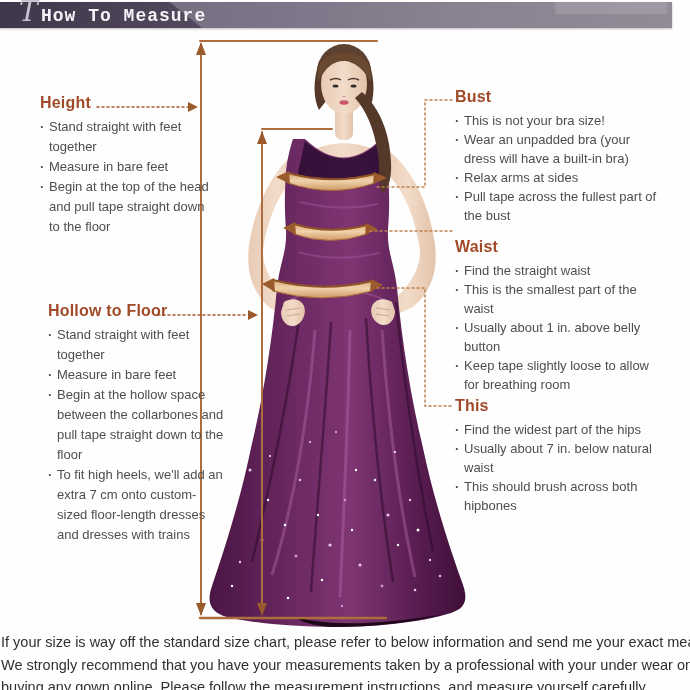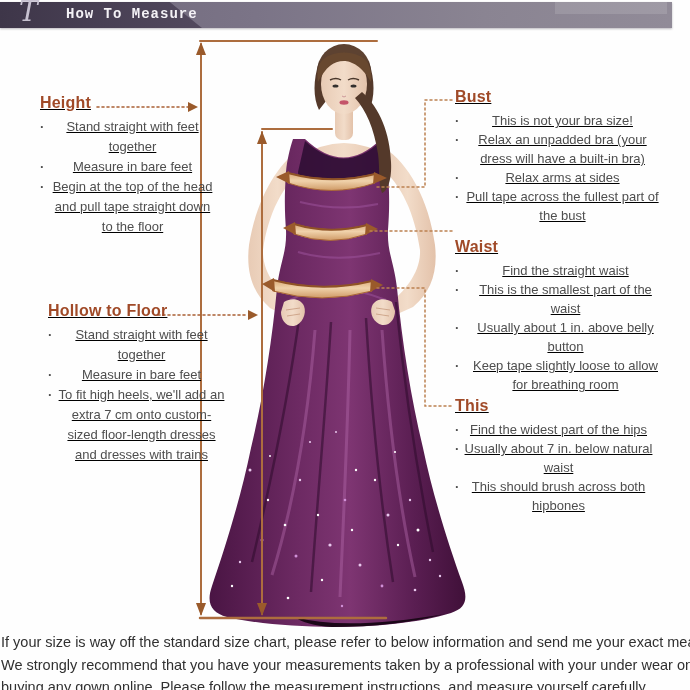--- a/index.html
+++ b/index.html
@@ -25,32 +25,31 @@
     background:rgba(255,255,255,.13);
   }
   .script-t{
     position:absolute;left:19px;top:-4px;z-index:2;
     font-family:"DejaVu Serif",serif;font-style:italic;
     font-size:28px;color:#c7c1d0;line-height:28px;
   }
   .header-title{
     position:absolute;left:41px;top:4px;z-index:2;
     font-family:"Liberation Mono","DejaVu Sans Mono",monospace;
-    font-weight:bold;font-size:14px;letter-spacing:1px;color:#f4f2f6;
+    font-weight:bold;font-size:18px;letter-spacing:1px;color:#f4f2f6;
     white-space:nowrap;
-    margin-left:25px;
   }
 
   
-  .section{position:absolute;z-index:3;text-decoration:underline;}
+  .section{position:absolute;z-index:3;}
   .sec-title{
     margin:0 0 5px 0;font-size:16px;font-weight:bold;color:#a04a28;
     letter-spacing:.2px;
   }
-  ul.bullets{list-style:none;margin:0;padding:0;font-size:13px;color:#4e4e4e;text-align:center;}
+  ul.bullets{list-style:none;margin:0;padding:0;font-size:13px;color:#4e4e4e;}
   .bullets li{position:relative;padding-left:9px;margin:0;}
   .bullets li::before{
     content:"\00B7";position:absolute;left:0;top:0;font-weight:bold;color:#4e4e4e;
   }
   .lh20 li{line-height:20px;}
   .lh19 li{line-height:19px;}
 
   #sec-height{left:40px;top:94px;width:176px;}
   #sec-hollow{left:48px;top:302px;width:178px;}
   #sec-bust{left:455px;top:88px;width:206px;}
@@ -256,29 +255,30 @@
       <li>Measure in bare feet</li>
       <li>Begin at the top of the head and pull tape straight down to the floor</li>
     </ul>
   </section>
 
   <section class="section" id="sec-hollow">
     <h3 class="sec-title">Hollow to Floor</h3>
     <ul class="bullets lh20">
       <li>Stand straight with feet together</li>
       <li>Measure in bare feet</li>
+      <li>Begin at the hollow space between the collarbones and pull tape straight down to the floor</li>
       <li>To fit high heels, we'll add an extra 7 cm onto custom-sized floor-length dresses and dresses with trains</li>
     </ul>
   </section>
 
   <section class="section" id="sec-bust">
     <h3 class="sec-title">Bust</h3>
     <ul class="bullets lh19">
       <li>This is not your bra size!</li>
-      <li>Relax an unpadded bra (your dress will have a built-in bra)</li>
+      <li>Wear an unpadded bra (your dress will have a built-in bra)</li>
       <li>Relax arms at sides</li>
       <li>Pull tape across the fullest part of the bust</li>
     </ul>
   </section>
 
   <section class="section" id="sec-waist">
     <h3 class="sec-title">Waist</h3>
     <ul class="bullets lh19">
       <li>Find the straight waist</li>
       <li>This is the smallest part of the waist</li>

